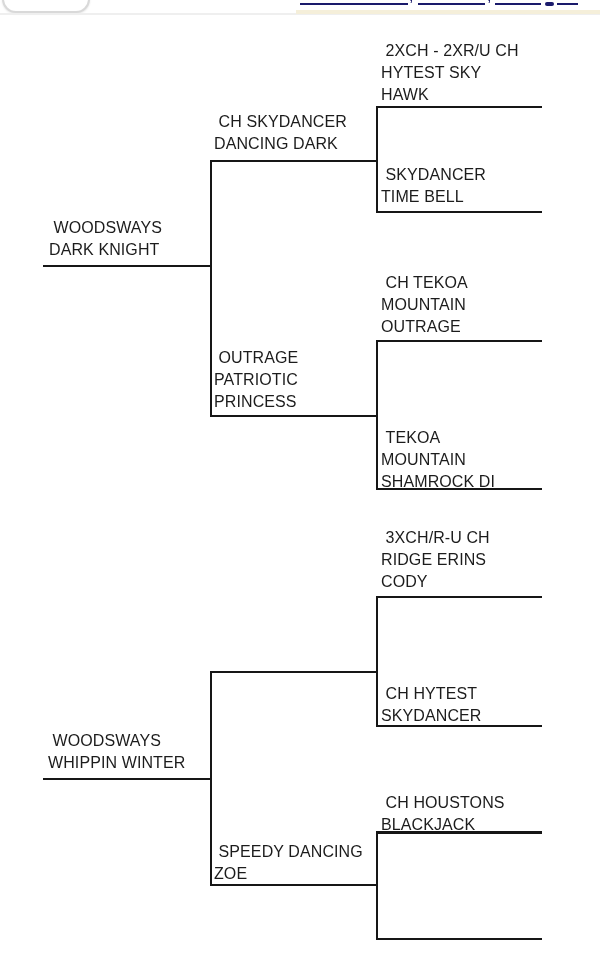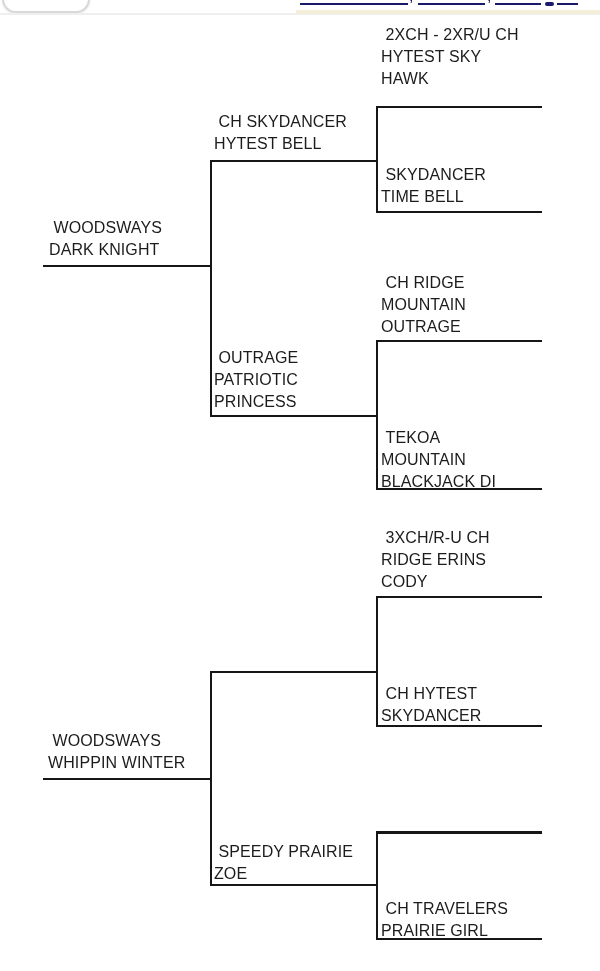--- a/index.html
+++ b/index.html
@@ -77,45 +77,45 @@
   <div class="ul-frag" style="left:495px;width:46px"></div>
   <div class="desc-frag"></div>
   <div class="ul-frag" style="left:557px;width:21px"></div>
 
   <div class="name" style="left:49px;top:217px;width:170px"> WOODSWAYS
 DARK KNIGHT</div>
   <div class="name" style="left:48px;top:730px;width:175px"> WOODSWAYS
 WHIPPIN WINTER</div>
 
   <div class="name" style="left:214px;top:111px;width:160px"> CH SKYDANCER
-HYTEST BELL</div>
+DANCING DARK</div>
   <div class="name" style="left:214px;top:347px;width:160px"> OUTRAGE
 PATRIOTIC
 PRINCESS</div>
-  <div class="name" style="left:214px;top:841px;width:160px"> SPEEDY PRAIRIE
+  <div class="name" style="left:214px;top:841px;width:160px"> SPEEDY DANCING
 ZOE</div>
 
-  <div class="name" style="left:381px;top:24px;width:170px"> 2XCH - 2XR/U CH
+  <div class="name" style="left:381px;top:40px;width:170px"> 2XCH - 2XR/U CH
 HYTEST SKY
 HAWK</div>
   <div class="name" style="left:381px;top:164px;width:170px"> SKYDANCER
 TIME BELL</div>
-  <div class="name" style="left:381px;top:272px;width:170px"> CH RIDGE
+  <div class="name" style="left:381px;top:272px;width:170px"> CH TEKOA
 MOUNTAIN
 OUTRAGE</div>
   <div class="name" style="left:381px;top:427px;width:170px"> TEKOA
 MOUNTAIN
-BLACKJACK DI</div>
+SHAMROCK DI</div>
   <div class="name" style="left:381px;top:527px;width:170px"> 3XCH/R-U CH
 RIDGE ERINS
 CODY</div>
   <div class="name" style="left:381px;top:683px;width:170px"> CH HYTEST
 SKYDANCER</div>
-  <div class="name" style="left:381px;top:898px;width:170px"> CH TRAVELERS
-PRAIRIE GIRL</div>
+  <div class="name" style="left:381px;top:792px;width:170px"> CH HOUSTONS
+BLACKJACK</div>
 
   <div class="ln" style="left:43px;top:265px;width:169px;height:2px"></div>
   <div class="ln" style="left:43px;top:778px;width:169px;height:2px"></div>
 
   <div class="ln" style="left:210px;top:160px;width:168px;height:2px"></div>
   <div class="ln" style="left:210px;top:415px;width:168px;height:2px"></div>
   <div class="ln" style="left:210px;top:671px;width:168px;height:2px"></div>
   <div class="ln" style="left:210px;top:884px;width:168px;height:2px"></div>
 
   <div class="ln" style="left:210px;top:160px;width:2px;height:257px"></div>

